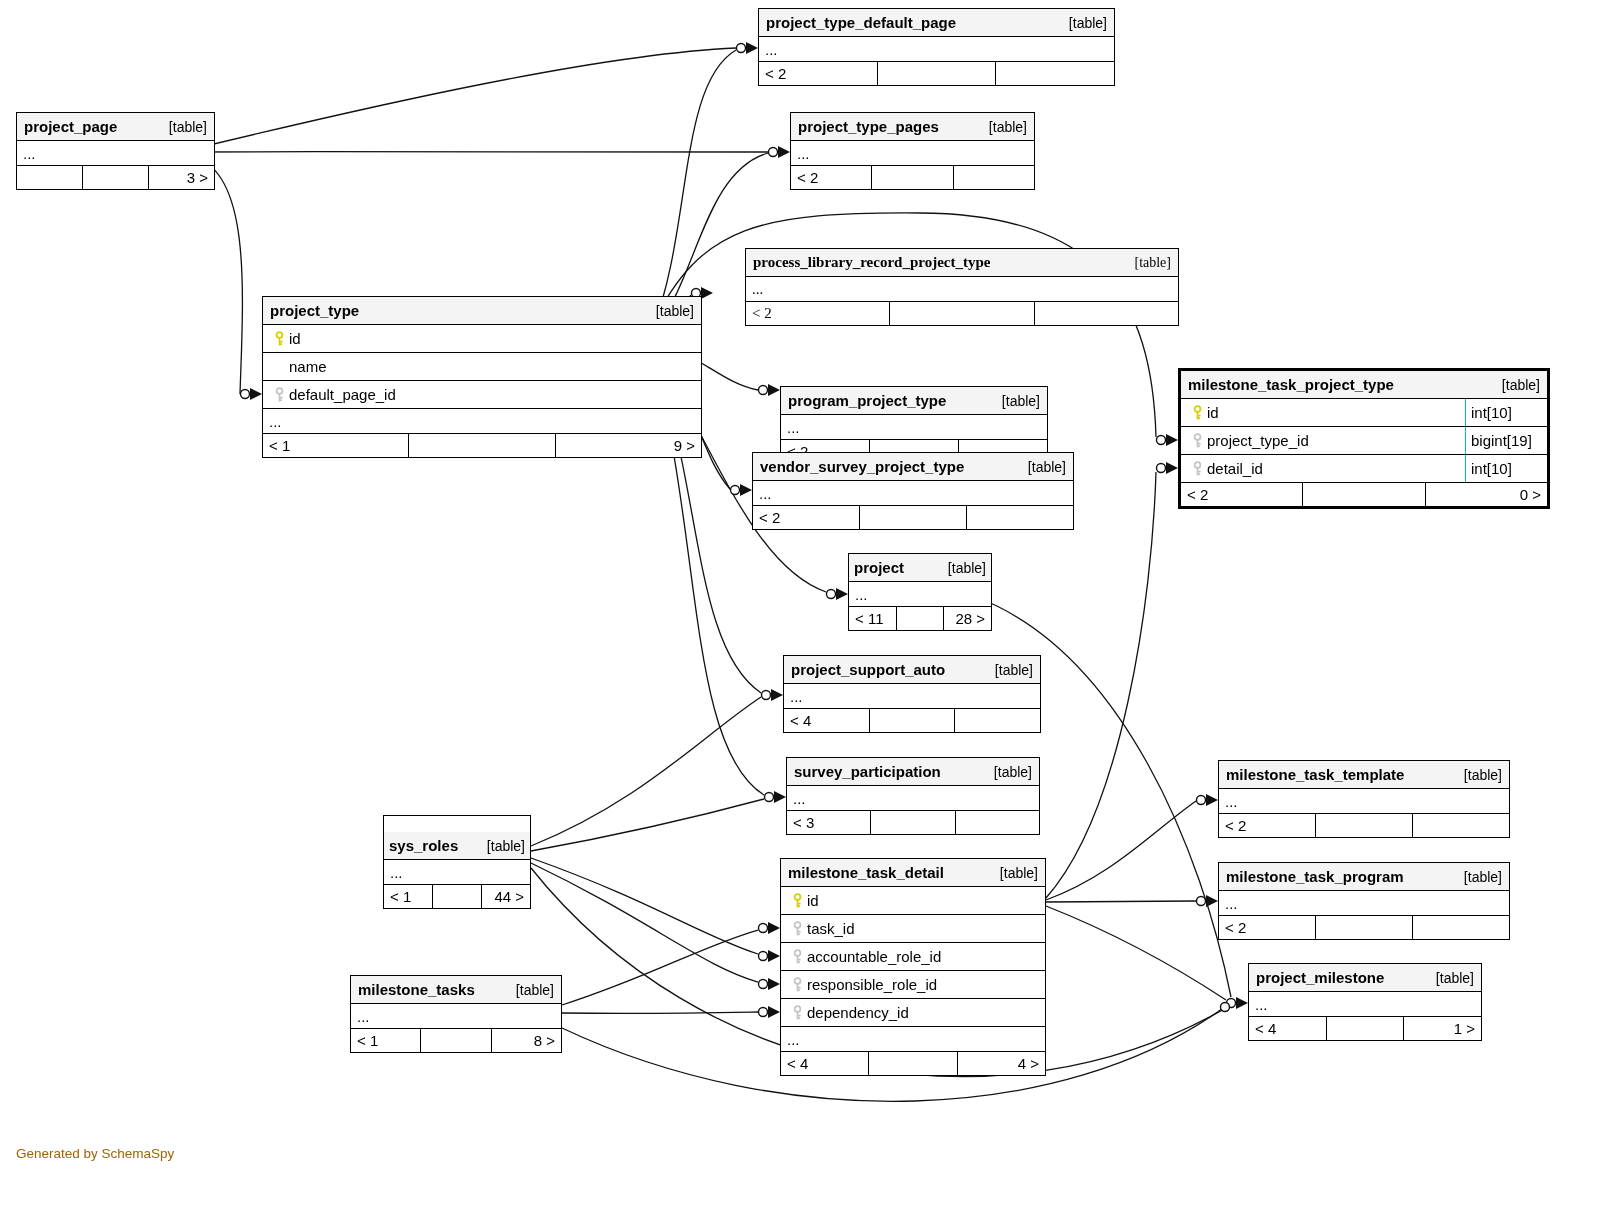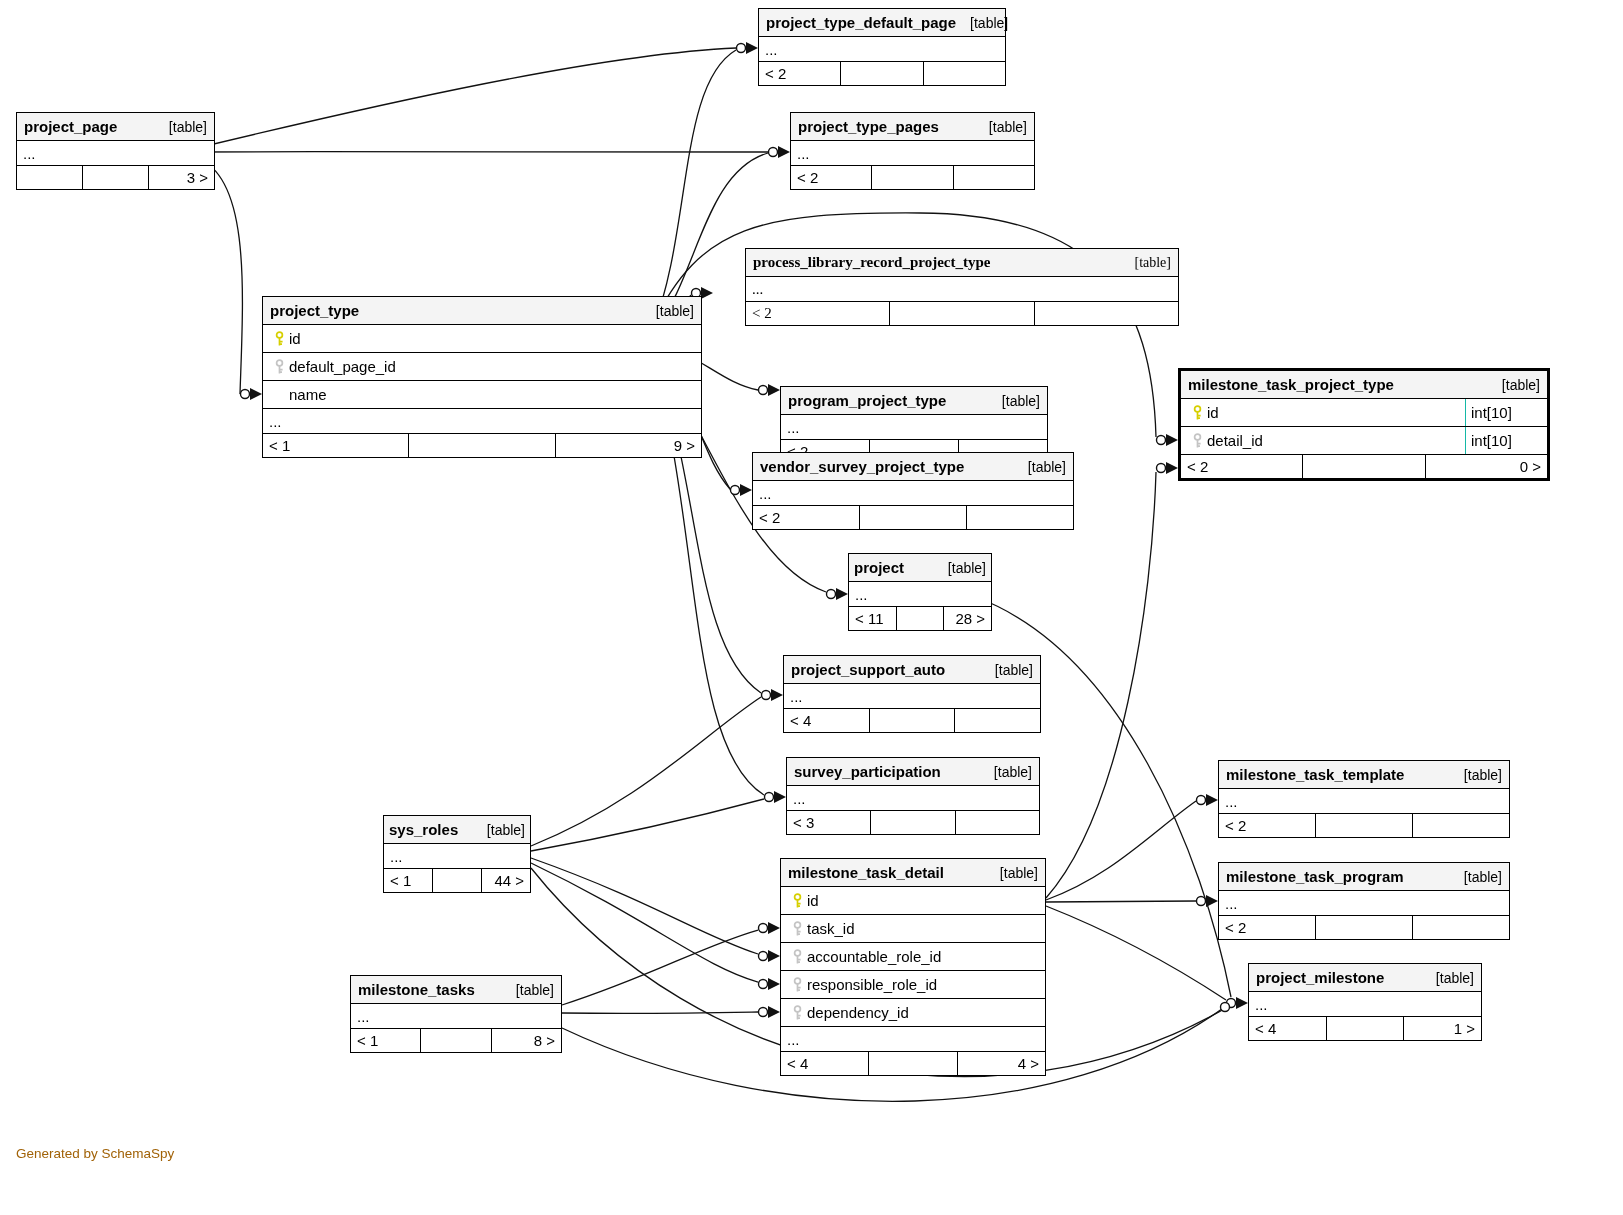--- a/index.html
+++ b/index.html
@@ -140,21 +140,21 @@
       <span class="ttag">[table]</span>
     </div>
     <div class="ellrow">...</div>
     <div class="tfoot">
       <span></span>
       <span></span>
       <span class="fright">3 &gt;</span>
     </div>
   </div>
 
-  <div class="dbtable" style="left:758px;top:8px;width:248px;">
+  <div class="dbtable" style="left:758px;top:8px;width:357px;">
     <div class="thead">
       <span class="tname">project_type_default_page</span>
       <span class="ttag">[table]</span>
     </div>
     <div class="ellrow">...</div>
     <div class="tfoot">
       <span>&lt; 2</span>
       <span></span>
       <span class="fright"></span>
     </div>
@@ -181,31 +181,31 @@
     <div class="colrow">
       <span class="keyslot">
         <svg width="11" height="16" viewBox="0 0 11 16">
             <circle cx="5.5" cy="4" r="2.9" fill="none" stroke="#d6cf00" stroke-width="1.7"></circle>
             <path d="M5.5 7 V14.5 M5.5 10.7 H8.6 M5.5 13.2 H8" stroke="#d6cf00" stroke-width="1.7" fill="none"></path>
           </svg>
       </span>
       <span>id</span>
     </div>
     <div class="colrow">
-      <span class="keyslot">
-        <svg width="11" height="16" viewBox="0 0 11 16">
-            <circle cx="5.5" cy="4" r="2.9" fill="none" stroke="#c4c4c4" stroke-width="1.7"></circle>
-            <path d="M5.5 7 V14.5 M5.5 10.7 H8.6 M5.5 13.2 H8" stroke="#c4c4c4" stroke-width="1.7" fill="none"></path>
-          </svg>
-      </span>
-      <span>default_page_id</span>
-    </div>
-    <div class="colrow">
       <span class="keyslot"></span>
       <span>name</span>
+    </div>
+    <div class="colrow">
+      <span class="keyslot">
+        <svg width="11" height="16" viewBox="0 0 11 16">
+            <circle cx="5.5" cy="4" r="2.9" fill="none" stroke="#c4c4c4" stroke-width="1.7"></circle>
+            <path d="M5.5 7 V14.5 M5.5 10.7 H8.6 M5.5 13.2 H8" stroke="#c4c4c4" stroke-width="1.7" fill="none"></path>
+          </svg>
+      </span>
+      <span>default_page_id</span>
     </div>
     <div class="ellrow">...</div>
     <div class="tfoot">
       <span>&lt; 1</span>
       <span></span>
       <span class="fright">9 &gt;</span>
     </div>
   </div>
 
   <div class="dbtable" style="left:745px;top:248px;width:434px;font-family:Liberation Serif, serif;">
@@ -275,20 +275,30 @@
       <span>id</span>
       <span class="typecell">int[10]</span>
     </div>
     <div class="colrow">
       <span class="keyslot">
         <svg width="11" height="16" viewBox="0 0 11 16">
             <circle cx="5.5" cy="4" r="2.9" fill="none" stroke="#c4c4c4" stroke-width="1.7"></circle>
             <path d="M5.5 7 V14.5 M5.5 10.7 H8.6 M5.5 13.2 H8" stroke="#c4c4c4" stroke-width="1.7" fill="none"></path>
           </svg>
       </span>
+      <span>project_type_id</span>
+      <span class="typecell">bigint[19]</span>
+    </div>
+    <div class="colrow">
+      <span class="keyslot">
+        <svg width="11" height="16" viewBox="0 0 11 16">
+            <circle cx="5.5" cy="4" r="2.9" fill="none" stroke="#c4c4c4" stroke-width="1.7"></circle>
+            <path d="M5.5 7 V14.5 M5.5 10.7 H8.6 M5.5 13.2 H8" stroke="#c4c4c4" stroke-width="1.7" fill="none"></path>
+          </svg>
+      </span>
       <span>detail_id</span>
       <span class="typecell">int[10]</span>
     </div>
     <div class="tfoot">
       <span>&lt; 2</span>
       <span></span>
       <span class="fright">0 &gt;</span>
     </div>
   </div>
 
@@ -312,21 +322,21 @@
     </div>
     <div class="ellrow">...</div>
     <div class="tfoot">
       <span>&lt; 3</span>
       <span></span>
       <span class="fright"></span>
     </div>
   </div>
 
   <div class="dbtable" style="left:383px;top:815px;width:148px;">
-    <div class="thead" style="gap:6px;padding:0 5px;">
+    <div class="thead" style="gap:6px;padding:0 5px;margin-top:16px;">
       <span class="tname">sys_roles</span>
       <span class="ttag">[table]</span>
     </div>
     <div class="ellrow">...</div>
     <div class="tfoot">
       <span>&lt; 1</span>
       <span></span>
       <span class="fright">44 &gt;</span>
     </div>
   </div>

